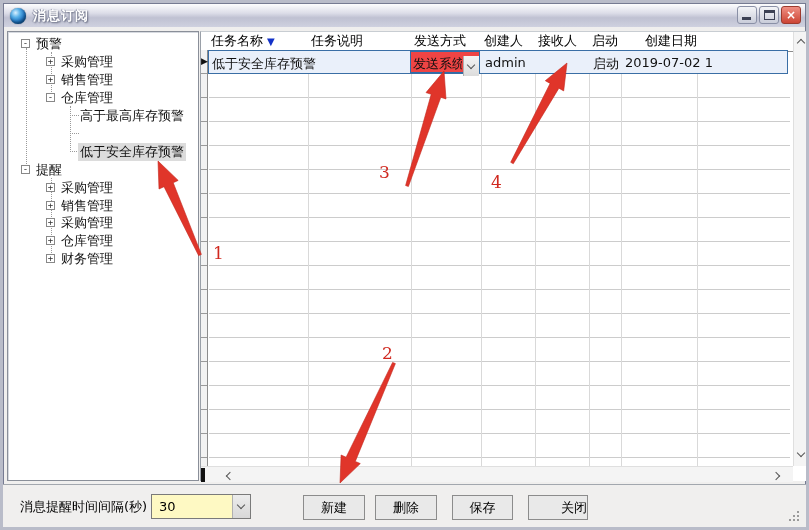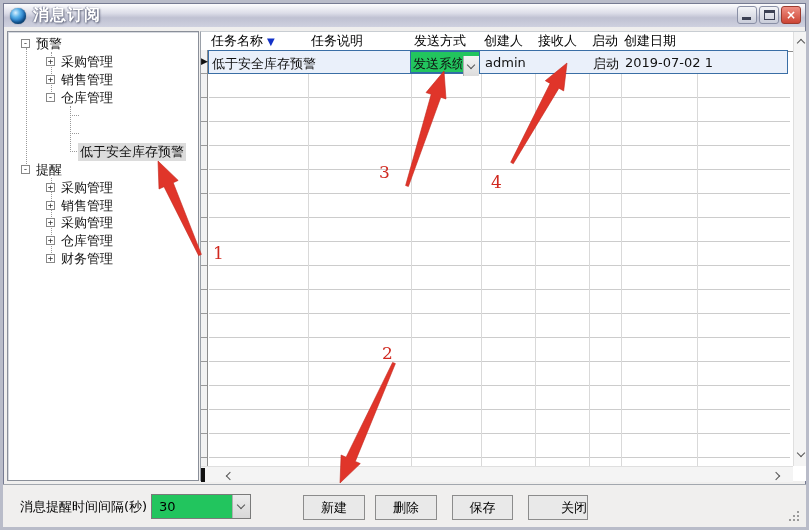--- a/index.html
+++ b/index.html
@@ -7,21 +7,21 @@
   .window { position:absolute; left:0; top:0; width:809px; height:530px;
     border:3px solid #b9bcc9; box-shadow: inset 0 0 0 1px #767b92; background:#f0efee; overflow:hidden; }
 
   
   .titlebar { position:absolute; left:1px; top:1px; right:1px; height:23px;
     background:linear-gradient(180deg,#fdfdfe 0%,#dcdde8 40%,#bfc1d2 60%,#cfd1df 100%);
     display:flex; align-items:center; padding-left:6px; }
   .globe { width:16px; height:16px; border-radius:50%;
     background:radial-gradient(circle at 35% 30%, #d8f0ff 0%, #58b0e8 30%, #2a7fc8 55%, #134f86 85%);
     box-shadow: inset -1px -2px 3px rgba(0,40,80,.6), 0 0 1px #345; }
-  .title-text { margin-left:7px; font-size:16px; font-weight:bold; color:#fff;
+  .title-text { margin-left:7px; font-size:13px; font-weight:bold; color:#fff;
     text-shadow:1px 1px 2px #5a5f75, -1px 0 1px #8a8fa5; letter-spacing:1px; }
   .winbtns { position:absolute; right:4px; top:2px; display:flex; gap:2px; }
   .wbtn { width:20px; height:18px; border-radius:3px; border:1px solid #8a90a6;
     background:linear-gradient(180deg,#f4f5f8,#c9ccd9); position:relative; cursor:pointer; }
   .wbtn.close { background:linear-gradient(180deg,#ef8f83,#cc4434); border-color:#9c3a2e;
     color:#fff; font-size:12px; font-weight:bold; text-align:center; line-height:16px; }
   .glyph-min { position:absolute; left:4px; bottom:3px; width:9px; height:3px; background:#3c4154; }
   .glyph-max { position:absolute; left:4px; top:3px; width:11px; height:10px;
     border:1px solid #3c4154; border-top-width:3px; }
 
@@ -52,40 +52,40 @@
   .row-marker { position:absolute; left:0px; top:6px; font-size:9px; color:#111; line-height:10px; }
 
   .grid-lines { position:absolute; left:8px; top:42px; width:581px; height:392px;
     background-image:repeating-linear-gradient(180deg, transparent 0 23px, #ccc 23px 24px); }
   .vline { position:absolute; top:42px; height:392px; width:0; border-left:1px solid #d9d9d9; }
 
   .sel-row { position:absolute; left:7px; top:18px; width:580px; height:24px;
     background:#eaf0fa; border:1px solid #3a6ea5; font-size:13px; color:#111; }
   .sel-row span { position:absolute; top:4px; white-space:nowrap; }
   .cell-combo { position:absolute; left:201px; top:0px; width:70px; height:22px;
-    background:#22c55e; border:1px solid #2f6da8; cursor:pointer; }
+    background:#ef4444; border:1px solid #2f6da8; cursor:pointer; }
   .cell-combo .txt { position:absolute; left:2px; top:3px; font-size:13px; width:49px; overflow:hidden; white-space:nowrap; }
   .combo-btn { position:absolute; right:0; top:0; width:16px; height:100%;
     background:linear-gradient(180deg,#f4f4f4,#dcdcdc); border-left:1px solid #b0b0b0; }
 
   .chev { position:absolute; width:6px; height:6px; border-right:1.6px solid #555; border-bottom:1.6px solid #555; }
   .chev.down  { transform:rotate(45deg); }
   .chev.up    { transform:rotate(-135deg); }
   .chev.left  { transform:rotate(135deg); }
   .chev.right { transform:rotate(-45deg); }
 
   .vscroll { position:absolute; left:592px; top:0; width:14px; height:434px; background:#f4f4f4; border-left:1px solid #dfdfdf; }
   .hscroll { position:absolute; left:0px; top:434px; width:592px; height:16px; background:#f4f4f4; border-top:1px solid #dfdfdf; }
   .hstub { position:absolute; left:0; top:1px; width:4px; height:14px; background:#111; }
 
   
   .bottom-sep { position:absolute; left:0; top:481px; width:100%; height:1px; background:#a2a7ae; }
   .bottom-bar { position:absolute; left:0; top:482px; width:100%; height:42px; background:#f0efee; }
   .interval-label { position:absolute; left:17px; top:13px; font-size:13px; color:#000; }
-  .interval-combo { position:absolute; left:148px; top:9px; width:100px; height:25px; background:#22c55e; border:1px solid #7a7a7a; cursor:pointer; }
+  .interval-combo { position:absolute; left:148px; top:9px; width:100px; height:25px; background:#fef9c3; border:1px solid #7a7a7a; cursor:pointer; }
   .interval-combo .txt { position:absolute; left:7px; top:4px; font-size:13px; }
   .interval-combo .combo-btn { width:18px; background:linear-gradient(180deg,#ececec,#d8d8d8); }
 
   .btn { position:absolute; top:10px; height:25px; background:#e9e9e9; border:1px solid #8c8c8c;
     font-size:13px; color:#000; text-align:center; line-height:23px; cursor:pointer; }
 
   .grip { position:absolute; right:5px; top:24px; width:12px; height:12px; }
   .grip i { position:absolute; width:2px; height:2px; background:#9a9a9a;
     box-shadow:4px 0 #9a9a9a, 8px 0 #9a9a9a; }
   .grip i:nth-child(1){ left:0; top:10px; }
@@ -134,20 +134,23 @@
         <span class="lbl">采购管理</span>
       </div>
     <div class="tree-item" style="left:38px; top:39px;">
         <span class="box">+</span>
         <span class="lbl">销售管理</span>
       </div>
     <div class="tree-item" style="left:38px; top:57px;">
         <span class="box">-</span>
         <span class="lbl">仓库管理</span>
       </div>
+    <div class="tree-item leaf" style="left:70px; top:75px;">
+        <span class="lbl">高于最高库存预警</span>
+      </div>
     <div class="tree-item leaf selected" style="left:70px; top:111px;">
         <span class="lbl">低于安全库存预警</span>
       </div>
     <div class="tree-item" style="left:13px; top:129px;">
         <span class="box">-</span>
         <span class="lbl">提醒</span>
       </div>
     <div class="tree-item" style="left:38px; top:147px;">
         <span class="box">+</span>
         <span class="lbl">采购管理</span>
@@ -184,21 +187,21 @@
         </div>
       <div class="hcell" style="left:280px; width:54px;">
           <span>创建人</span>
         </div>
       <div class="hcell" style="left:334px; width:54px;">
           <span>接收人</span>
         </div>
       <div class="hcell" style="left:388px; width:32px;">
           <span>启动</span>
         </div>
-      <div class="hcell" style="left:420px; width:76px;">
+      <div class="hcell" style="left:420px; width:76px;justify-content:flex-end;">
           <span>创建日期</span>
         </div>
     </div>
 
     <div class="indicator-col">
       <span class="row-marker">▶</span>
     </div>
 
     <div class="grid-lines"></div>
     <div class="vline" style="left:107px;"></div>

